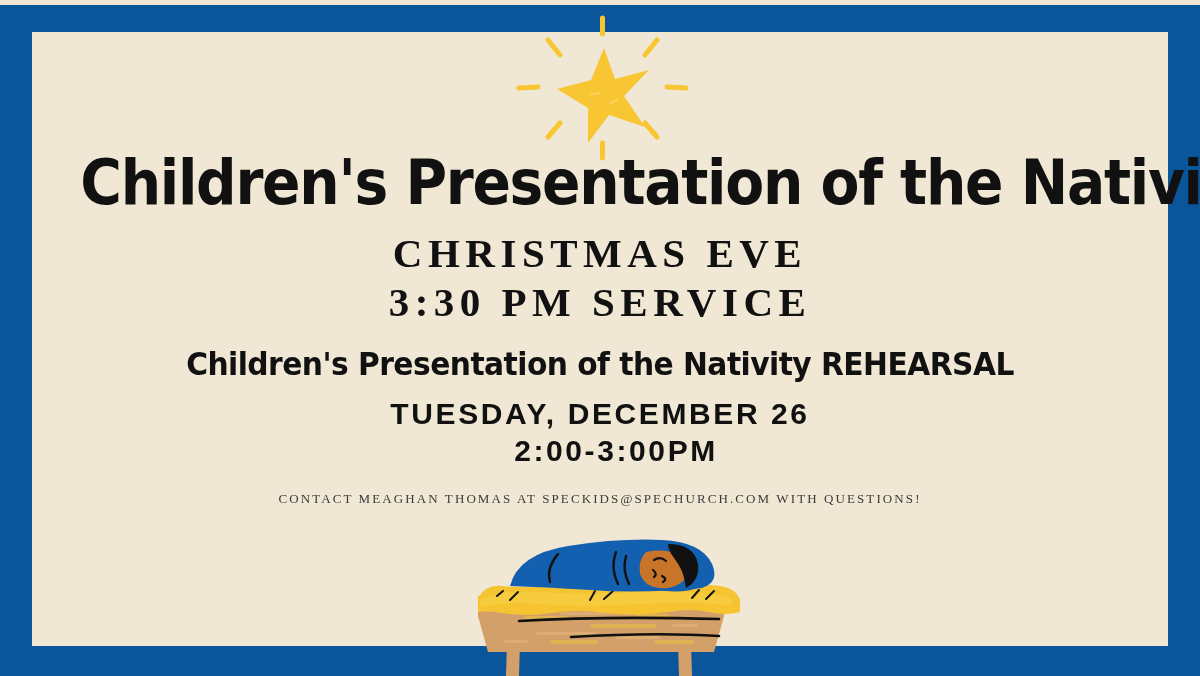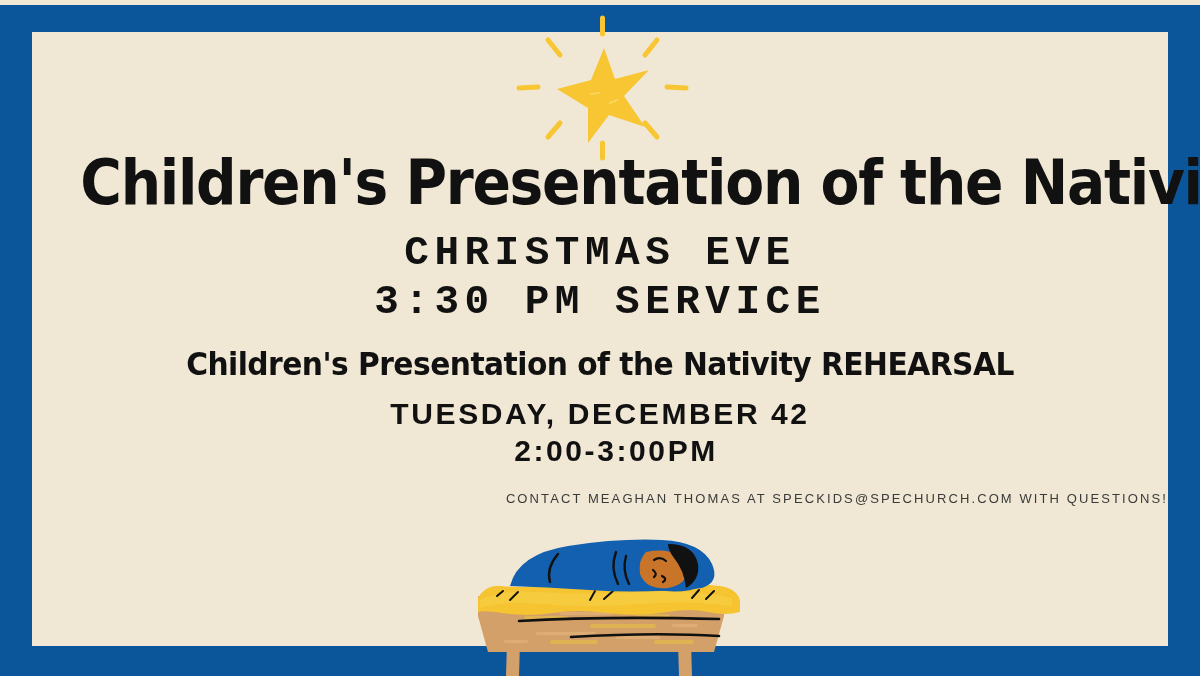--- a/index.html
+++ b/index.html
@@ -65,21 +65,21 @@
     line-height: 1.06;
     letter-spacing: -1.4px;
     color: #111111;
     margin: 0;
     transform: scaleX(0.915);
     transform-origin: center;
     white-space: nowrap;
   }
 
   .eve-line {
-    font-family: Liberation Mono, monospace;
+    font-family: Liberation Serif, serif;
     font-weight: bold;
     font-size: 41px;
     line-height: 1.16;
     letter-spacing: 5.5px;
     color: #111111;
     margin: 14px 0 0 0;
     white-space: nowrap;
   }
   .eve-line.second {
     margin-top: 2px;
@@ -107,28 +107,27 @@
     color: #111111;
     margin: 14px 0 0 0;
     white-space: nowrap;
   }
   .date-line.second {
     margin-top: 1px;
     margin-left: 32px;
   }
 
   .contact {
-    font-family: Liberation Sans, sans-serif;
+    font-family: Liberation Serif, serif;
     font-weight: normal;
     font-size: 13px;
     letter-spacing: 2.1px;
     color: #3A3A3A;
     margin: 22px 0 0 0;
     white-space: nowrap;
-    text-align: right;
   }
 
   
   .manger-wrap {
     position: absolute;
     left: 440px;
     top: 520px;
     width: 330px;
     height: 156px;
   }
@@ -167,21 +166,21 @@
 
   <div class="text-block">
     <h1 class="title">Children's Presentation of the Nativity</h1>
 
     <div class="eve-line">CHRISTMAS EVE</div>
 
     <div class="eve-line second">3:30 PM SERVICE</div>
 
     <div class="rehearsal">Children's Presentation of the Nativity REHEARSAL</div>
 
-    <div class="date-line">TUESDAY, DECEMBER 42</div>
+    <div class="date-line">TUESDAY, DECEMBER 26</div>
 
     <div class="date-line second">2:00-3:00PM</div>
 
     <div class="contact">CONTACT MEAGHAN THOMAS AT SPECKIDS@SPECHURCH.COM WITH QUESTIONS!</div>
   </div>
 
   <div class="manger-wrap">
     <svg width="330" height="156" viewBox="0 0 330 156" xmlns="http://www.w3.org/2000/svg">
 
       <polygon points="68,88 81,88 79,156 66,156" fill="#D4A06A"></polygon>

